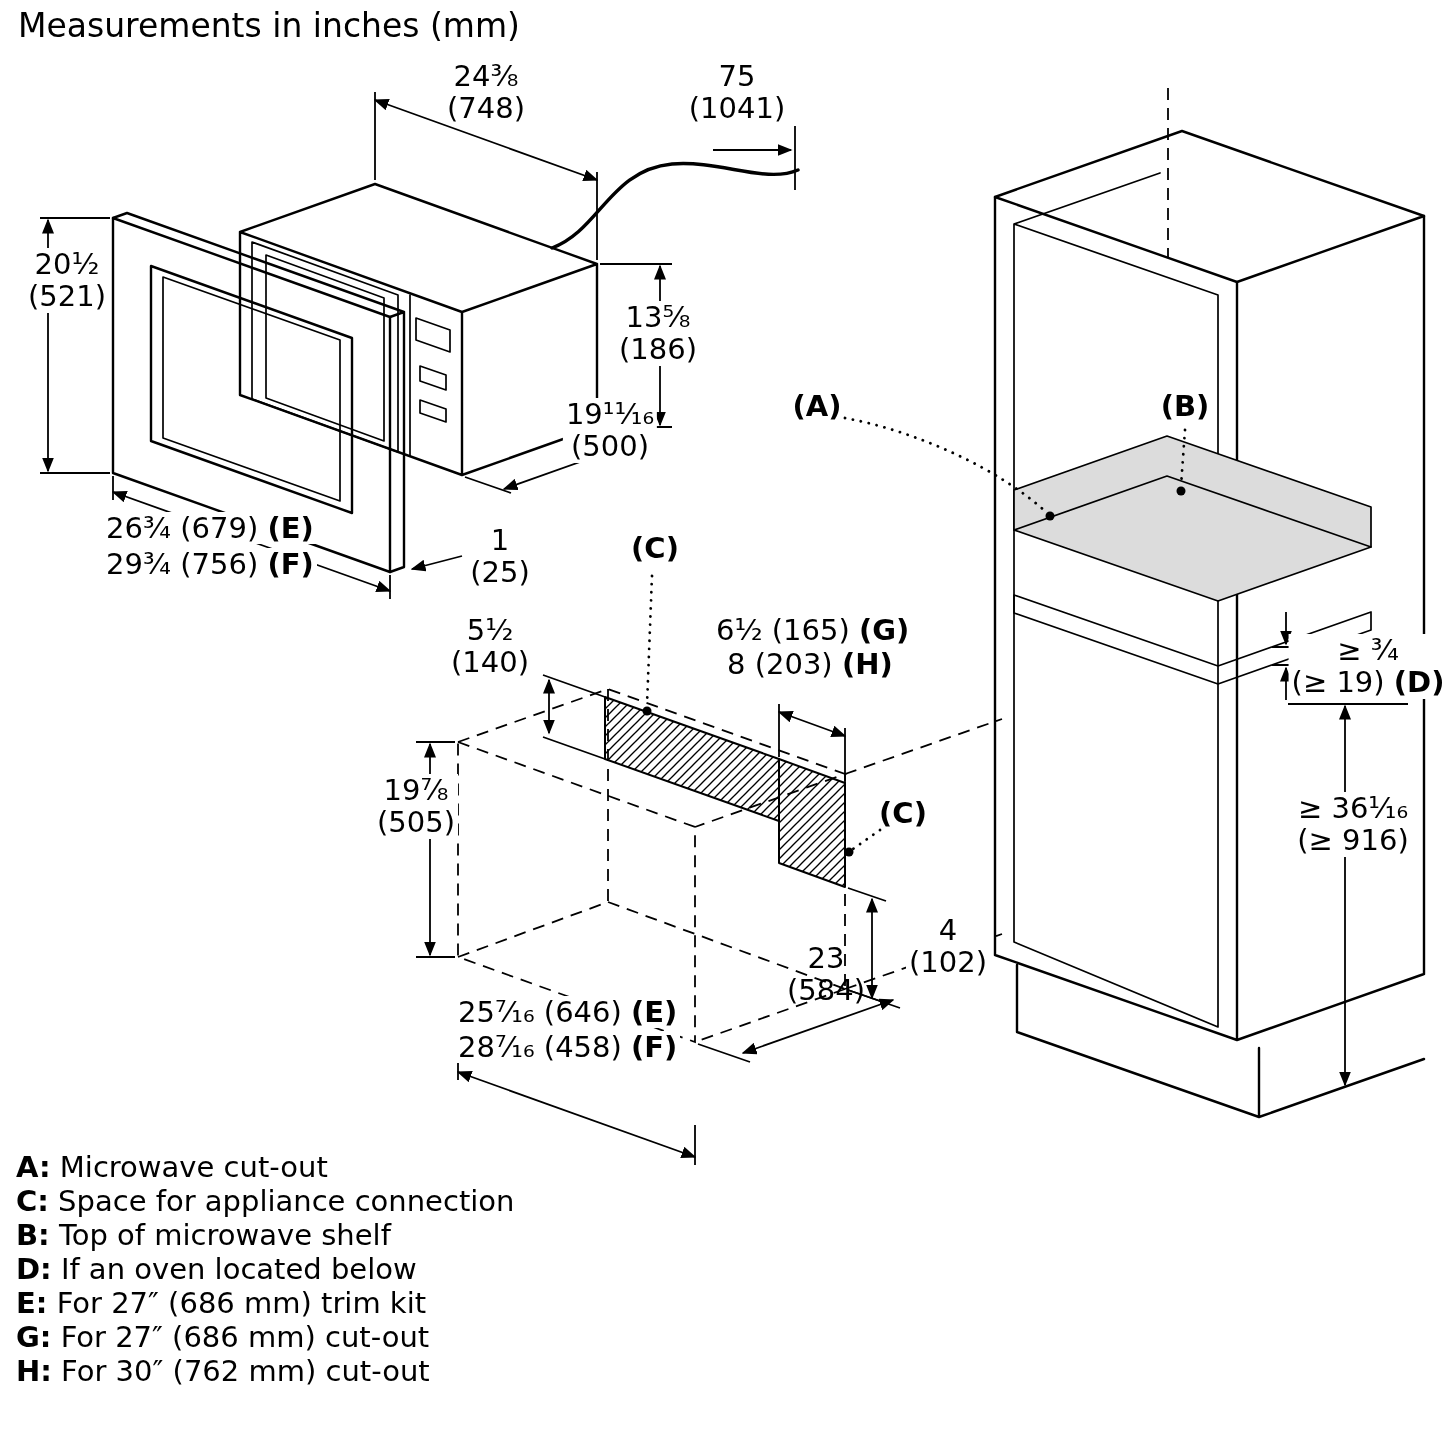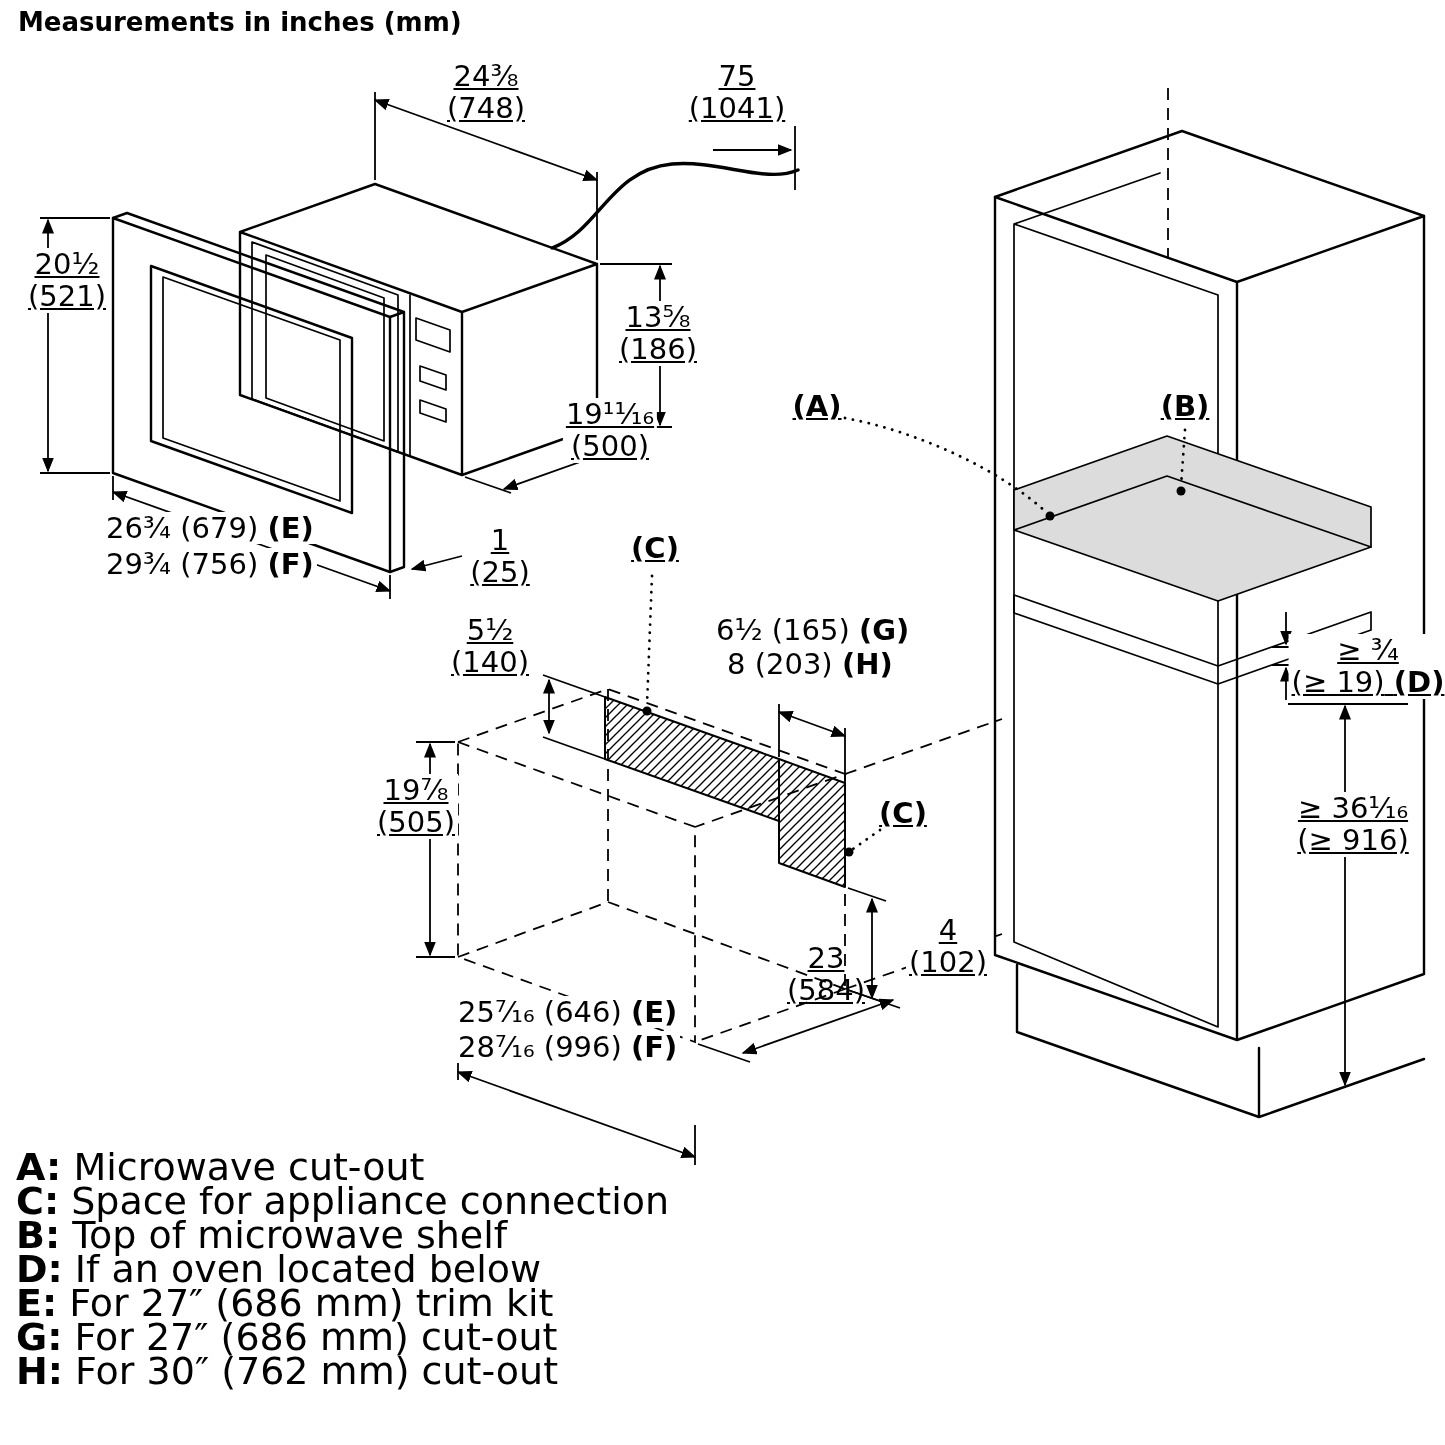--- a/index.html
+++ b/index.html
@@ -13,25 +13,25 @@
   .ln   { fill:none; stroke:#000; stroke-width:2.4; stroke-linejoin:round; stroke-linecap:round; }
   .thin { stroke-width:1.7; }
   .dim  { fill:none; stroke:#000; stroke-width:1.8; }
   .dash { fill:none; stroke:#000; stroke-width:1.8; stroke-dasharray:12 8; }
   .lead { fill:none; stroke:#000; stroke-width:2.8; stroke-dasharray:0.1 8; stroke-linecap:round; }
   .cord { fill:none; stroke:#000; stroke-width:3.4; stroke-linecap:round; }
   .gray { fill:#dcdcdc; stroke:#000; stroke-width:1.7; stroke-linejoin:round; }
   .hatchbox { fill:url(#hatch); stroke:#000; stroke-width:2; stroke-linejoin:round; }
   .dotend { fill:#000; stroke:none; }
   .lbl { position:absolute; font-size:29px; line-height:1.12; white-space:nowrap; }
-  .ctr { transform:translateX(-50%); text-align:center;text-decoration:underline; }
+  .ctr { transform:translateX(-50%); text-align:center; }
   .b   { font-weight:bold; }
   .bg  { background:#fff; padding:0 3px; }
-  .title { font-size:26px;font-weight:bold; }
-  .legend { position:absolute; font-size:38px; line-height:34px; }
+  .title { font-size:33px; }
+  .legend { position:absolute; font-size:29px; line-height:34px; }
 </style>
 </head>
 <body>
 
 <div class="canvas">
 
   <svg class="art" width="1445" height="1445" viewBox="0 0 1445 1445">
     <defs>
       <pattern id="hatch" width="9" height="9" patternUnits="userSpaceOnUse">
         <path d="M0,9 L9,0" stroke="#000" stroke-width="1.3"></path>
@@ -184,21 +184,21 @@
       <div>(584)</div>
   </div>
   <div class="lbl ctr bg" style="left:948px; top:914px;">
     <div>4</div>
       <div>(102)</div>
   </div>
   <div class="lbl bg" style="left:455px; top:996px;">
     <span>25⁷⁄₁₆ (646)</span> <span class="b">(E)</span>
   </div>
   <div class="lbl bg" style="left:455px; top:1031px;">
-    <span>28⁷⁄₁₆ (996)</span> <span class="b">(F)</span>
+    <span>28⁷⁄₁₆ (458)</span> <span class="b">(F)</span>
   </div>
 
   <div class="lbl ctr b" style="left:817px; top:390px;">(A)</div>
   <div class="lbl ctr b" style="left:1185px; top:390px;">(B)</div>
   <div class="lbl ctr bg" style="left:1368px; top:634px;">
     <div>≥ ³⁄₄</div>
     <div><span>(≥ 19)</span> <span class="b">(D)</span></div>
   </div>
   <div class="lbl ctr bg" style="left:1353px; top:792px;">
     <div>≥ 36¹⁄₁₆</div>

